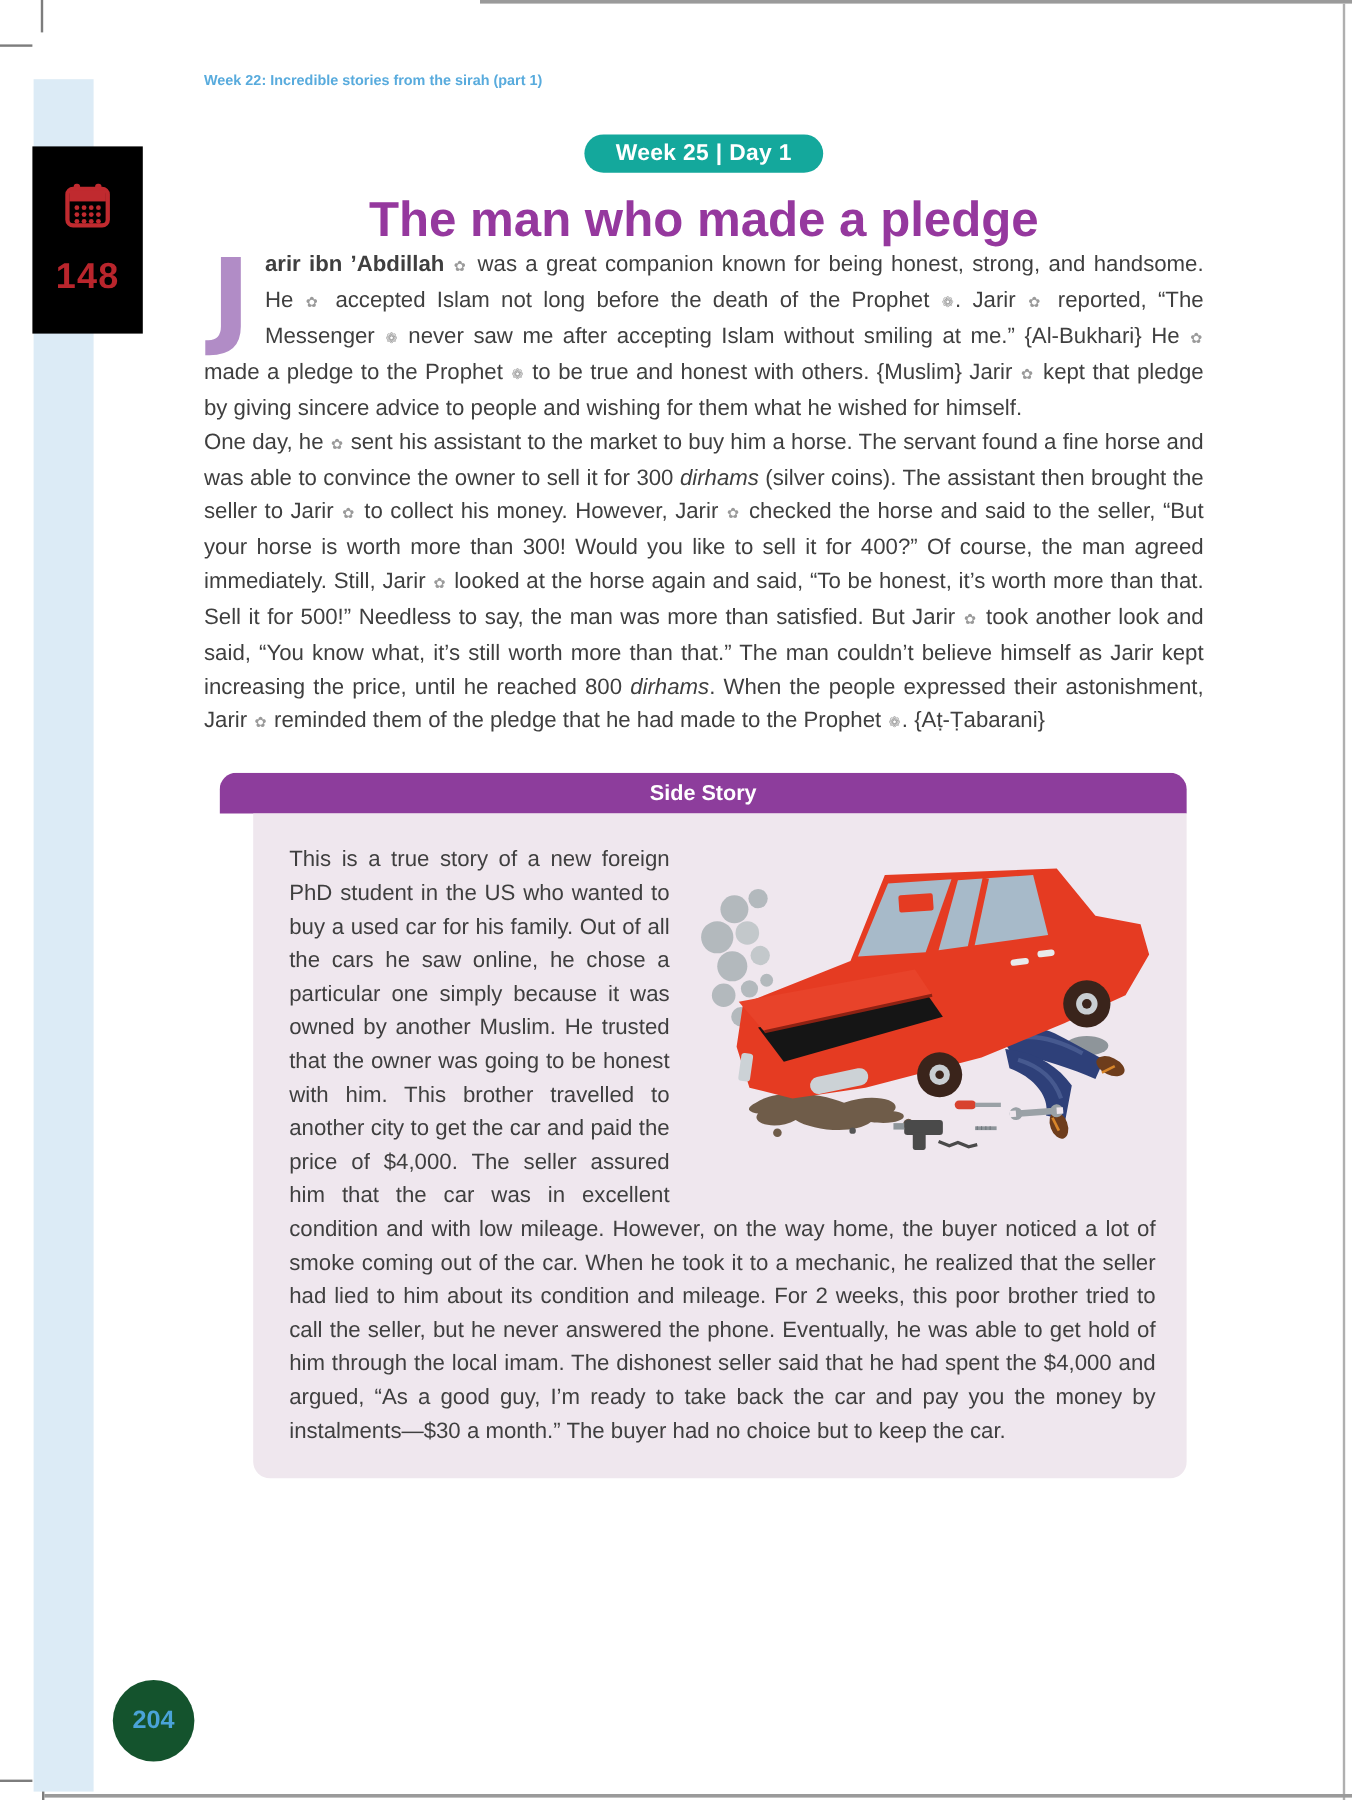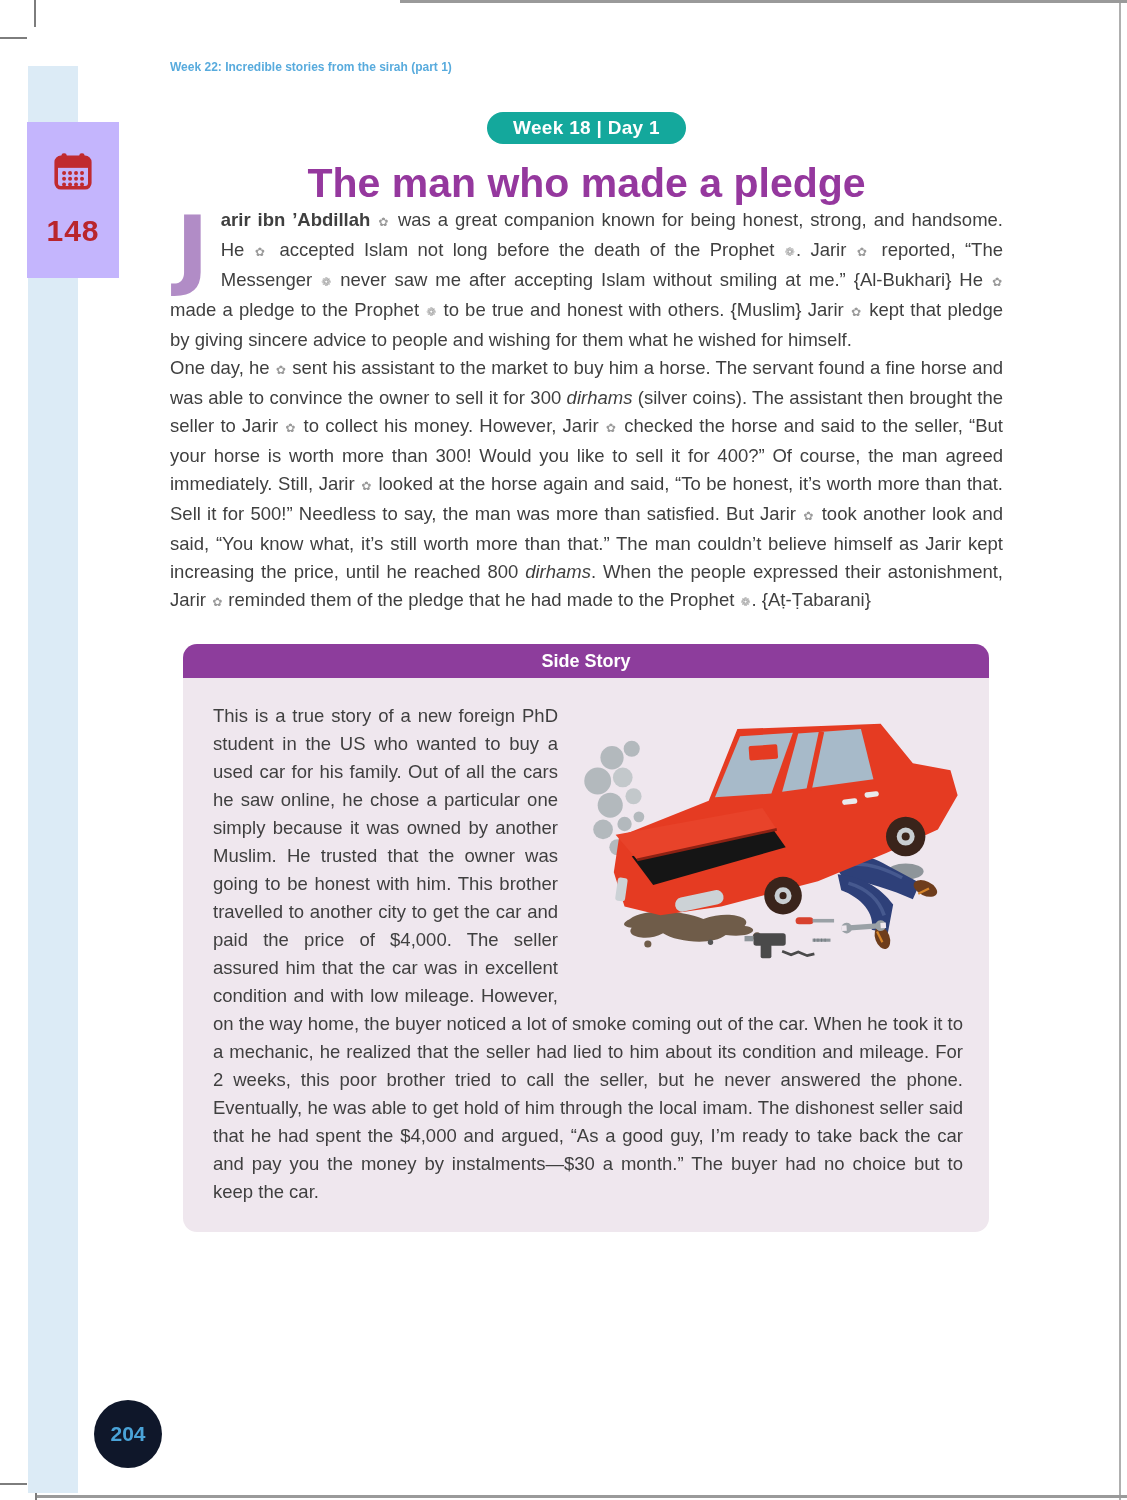--- a/index.html
+++ b/index.html
@@ -13,21 +13,21 @@
   .edge-bottom{left:37px;top:1495px;width:1090px;height:3px;}
   .mark{position:absolute;background:#7d7d7d;}
   .mark-tl-v{left:34px;top:0;width:2px;height:27px;}
   .mark-tl-h{left:0;top:37px;width:27px;height:2px;}
   .mark-bl-h{left:0;top:1483px;width:27px;height:2px;}
   .mark-bl-v{left:35px;top:1488px;width:2px;height:12px;}
 
   .blue-bar{position:absolute;left:28px;top:66px;width:50px;height:1427px;background:#dcebf6;}
 
   
-  .week-card{position:absolute;left:27px;top:122px;width:92px;height:156px;background:#c4b5fd;
+  .week-card{position:absolute;left:27px;top:122px;width:92px;height:156px;background:#000000;
              display:flex;flex-direction:column;align-items:center;}
   .week-card svg{margin-top:28px;}
   .week-num{margin-top:22px;font-size:30px;font-weight:bold;color:#b9252c;letter-spacing:1px;}
 
   .running-header{position:absolute;left:170px;top:60px;font-size:12px;font-weight:bold;color:#58abdd;}
 
   .content{position:absolute;left:170px;top:0;width:833px;}
 
   .badge-wrap{margin-top:112px;text-align:center;}
   .badge{display:inline-block;background:#14a89c;color:#ffffff;font-weight:bold;font-size:19px;
@@ -39,26 +39,26 @@
   .p1{margin-top:46px;}
   .p2{margin-top:20px;}
   .dropcap{float:left;font-family:"DejaVu Sans",sans-serif;font-weight:bold;color:#b18cc6;
            font-size:88px;line-height:72px;margin:6px 12px 0 6px;}
   .honorific{font-family:"DejaVu Sans",sans-serif;font-size:12px;color:#9a9a9a;padding:0 1px;}
 
   
   .sidebox{margin:28px 0 0 13px;width:806px;border-radius:8px;overflow:hidden;}
   .sidebox-header{background:#8d3d9c;color:#fff;font-weight:bold;font-size:18px;text-align:center;
                   height:34px;line-height:34px;border-radius:14px 14px 0 0;}
-  .sidebox-body{background:#efe7ee;padding:24px 26px 26px 30px;border-radius:0 0 14px 14px;overflow:hidden;}
+  .sidebox-body{background:#efe7ee;padding:24px 26px 26px 30px;border-radius:0 0 14px 14px;overflow:hidden;margin-left:28px;}
   .car-illo{float:right;width:385px;height:287px;margin:0 0 6px 20px;}
 
   .footer-line{position:absolute;left:170px;top:1393px;width:840px;font-size:18.5px;color:#3f3f3f;}
 
-  .page-circle{position:absolute;left:94px;top:1400px;width:68px;height:68px;background:#0f172a;
+  .page-circle{position:absolute;left:94px;top:1400px;width:68px;height:68px;background:#14532d;
                border-radius:50%;display:flex;align-items:center;justify-content:center;}
   .page-circle span{color:#4aa3d8;font-size:21px;font-weight:bold;}
 </style>
 </head>
 <body>
 
 <div class="page">
 
   <div class="edge edge-top"></div>
   <div class="edge edge-right"></div>
@@ -92,21 +92,21 @@
       </g>
     </svg>
     <div class="week-num">148</div>
   </div>
 
   <div class="running-header">Week 22: Incredible stories from the sirah (part 1)</div>
 
   <div class="content">
 
     <div class="badge-wrap">
-      <span class="badge">Week 18 | Day 1</span>
+      <span class="badge">Week 25 | Day 1</span>
     </div>
 
     <h1 class="title">The man who made a pledge</h1>
 
     <p class="body p1"><span class="dropcap">J</span><span><b>arir ibn ’Abdillah </b><span class="honorific">✿</span> was a great companion known for being honest, strong, and handsome. He <span class="honorific">✿</span> accepted Islam not long before the death of the Prophet <span class="honorific">❁</span>. Jarir <span class="honorific">✿</span> reported, “The Messenger <span class="honorific">❁</span> never saw me after accepting Islam without smiling at me.” {Al-Bukhari} He <span class="honorific">✿</span> made a pledge to the Prophet <span class="honorific">❁</span> to be true and honest with others. {Muslim} Jarir <span class="honorific">✿</span> kept that pledge by giving sincere advice to people and wishing for them what he wished for himself.</span></p>
 
     <p class="body p2"><span>One day, he <span class="honorific">✿</span> sent his assistant to the market to buy him a horse. The servant found a fine horse and was able to convince the owner to sell it for 300 <i>dirhams</i> (silver coins). The assistant then brought the seller to Jarir <span class="honorific">✿</span> to collect his money. However, Jarir <span class="honorific">✿</span> checked the horse and said to the seller, “But your horse is worth more than 300! Would you like to sell it for 400?” Of course, the man agreed immediately. Still, Jarir <span class="honorific">✿</span> looked at the horse again and said, “To be honest, it’s worth more than that. Sell it for 500!” Needless to say, the man was more than satisfied. But Jarir <span class="honorific">✿</span> took another look and said, “You know what, it’s still worth more than that.” The man couldn’t believe himself as Jarir kept increasing the price, until he reached 800 <i>dirhams</i>. When the people expressed their astonishment, Jarir <span class="honorific">✿</span> reminded them of the pledge that he had made to the Prophet <span class="honorific">❁</span>. {Aṭ-Ṭabarani}</span></p>
 
     <div class="sidebox">
       <div class="sidebox-header">Side Story</div>

